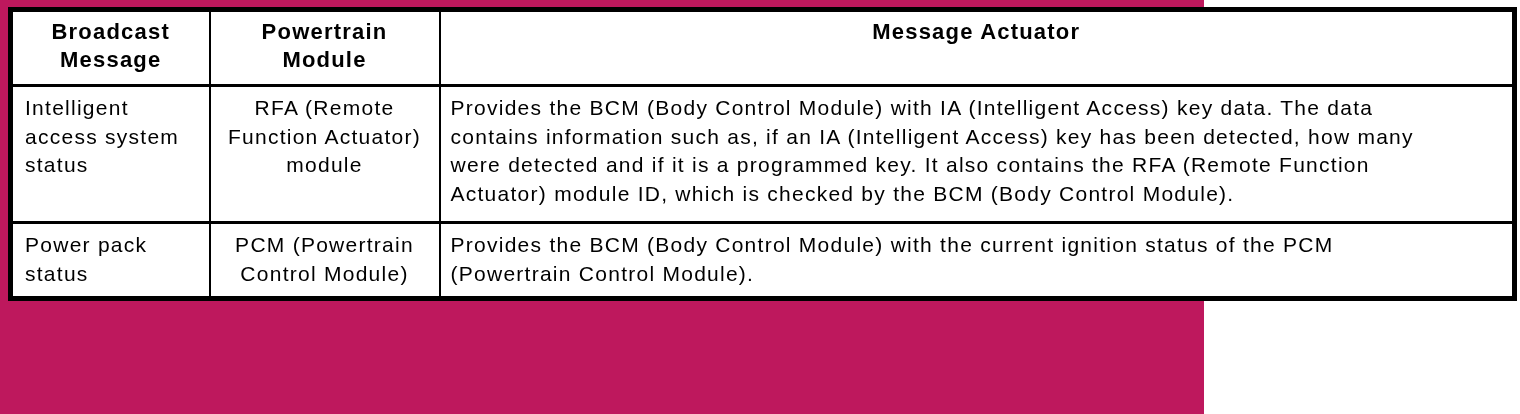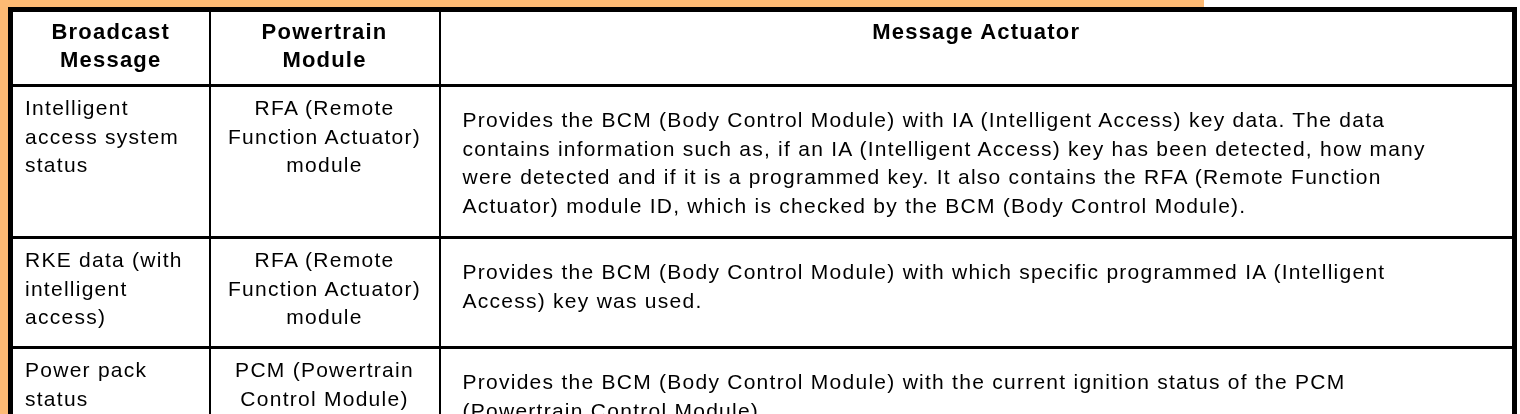--- a/index.html
+++ b/index.html
@@ -12,21 +12,21 @@
     height: 414px;
     overflow: hidden;
     font-family: "Liberation Sans", sans-serif;
     color: #000000;
     -webkit-font-smoothing: antialiased;
   }
   .page {
     position: relative;
     width: 1204px;
     height: 414px;
-    background: #fdba74;
+    background: #be185d;
   }
   table.broadcast-table {
     position: absolute;
     left: 8px;
     top: 7px;
     width: 1504px;
     border-collapse: collapse;
     table-layout: fixed;
     border: 5px solid #000000;
     background: #ffffff;
@@ -59,21 +59,21 @@
   }
   td.col-module {
     text-align: center;
     padding: 7px 8px 4px 8px;
   }
   td.col-purpose {
     text-align: left;
     padding: 7px 10px 4px 10px;
   }
   td.col-purpose p.purpose {
-    margin: 12px;
+    margin: 0;
     max-width: 995px;
   }
   tr.header-row    { height: 76px; }
   tr.data-row-0    { height: 137px; }
   tr.data-row-1    { height: 110px; }
   tr.data-row-2    { height: 76px; }
 </style>
 </head>
 <body>
 
@@ -92,27 +92,20 @@
       </tr>
     </thead>
     <tbody>
       <tr class="data-row-0">
         <td class="col-message">Intelligent access system status</td>
         <td class="col-module">RFA (Remote Function Actuator) module</td>
         <td class="col-purpose">
           <p class="purpose">Provides the BCM (Body Control Module) with IA (Intelligent Access) key data. The data contains information such as, if an IA (Intelligent Access) key has been detected, how many were detected and if it is a programmed key. It also contains the RFA (Remote Function Actuator) module ID, which is checked by the BCM (Body Control Module).</p>
         </td>
       </tr>
-      <tr class="data-row-1">
-        <td class="col-message">RKE data (with intelligent access)</td>
-        <td class="col-module">RFA (Remote Function Actuator) module</td>
-        <td class="col-purpose">
-          <p class="purpose">Provides the BCM (Body Control Module) with which specific programmed IA (Intelligent Access) key was used.</p>
-        </td>
-      </tr>
       <tr class="data-row-2">
         <td class="col-message">Power pack status</td>
         <td class="col-module">PCM (Powertrain Control Module)</td>
         <td class="col-purpose">
           <p class="purpose">Provides the BCM (Body Control Module) with the current ignition status of the PCM (Powertrain Control Module).</p>
         </td>
       </tr>
     </tbody>
   </table>
 </div>

